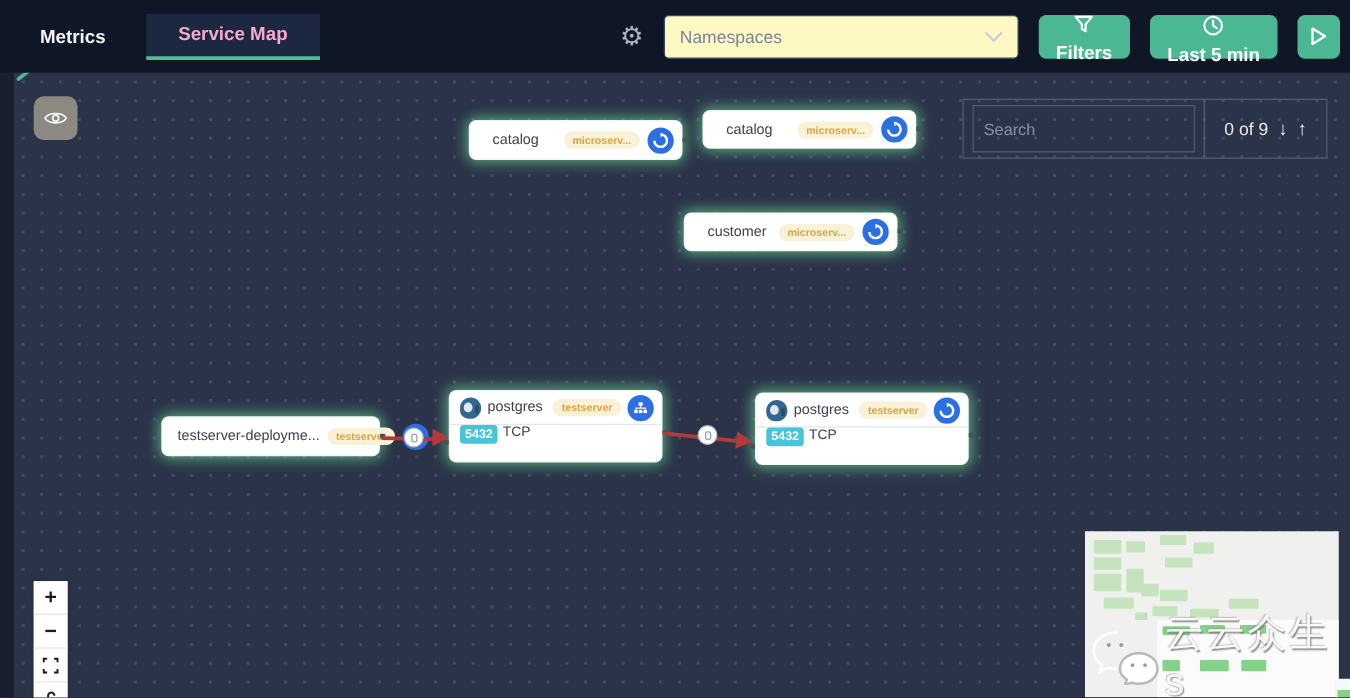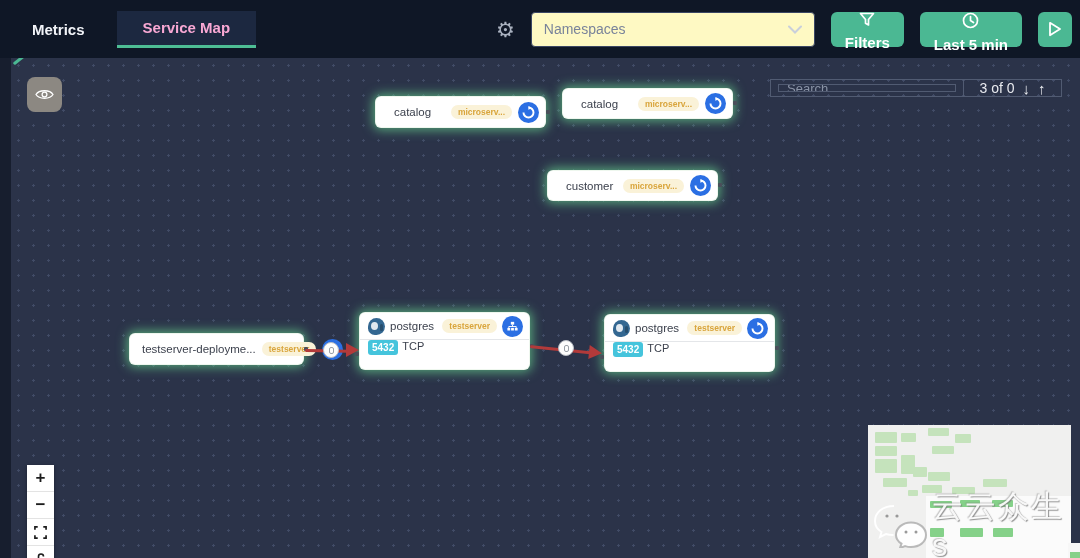--- a/index.html
+++ b/index.html
@@ -28,21 +28,21 @@
   .canvas { position:absolute; left:11px; top:58px; width:1069px; height:500px; background:#2b3349;
             background-image:radial-gradient(circle, #414b66 1.2px, transparent 1.3px);
             background-size:15px 15px; overflow:hidden; }
   .corner-mark { position:absolute; left:1px; top:0px; width:15px; height:3px; background:#4bb893;
                  transform:rotate(-38deg); border-radius:2px; }
 
   .eye-btn { position:absolute; left:16px; top:19px; width:35px; height:35px; background:#8c8882;
              border-radius:8px; display:flex; align-items:center; justify-content:center; cursor:pointer; }
 
   
-  .search-wrap { position:absolute; left:759px; top:21px; width:292px; height:18px;
+  .search-wrap { position:absolute; left:759px; top:21px; width:292px; height:48px;
                  border:1px solid #515b72; display:flex; align-items:stretch; }
   .search-input { width:178px; margin:4px 0 4px 7px; border:1px solid #515b72; background:transparent;
                   color:#dfe3ea; font-size:13px; padding:0 8px; outline:none; font-family:"Liberation Sans",sans-serif;}
   .search-input::placeholder { color:#8a93a6; }
   .search-count { border-left:1px solid #515b72; margin-left:7px; flex:1; display:flex; align-items:center;
                   justify-content:center; gap:8px; color:#e8eaef; font-size:14px; }
   .arrow-btn { color:#eceef2; font-size:15px; cursor:pointer; line-height:1; }
 
   
   .node { position:absolute; background:#fff; border-radius:5px;
@@ -152,21 +152,21 @@
       <svg width="19" height="13" viewBox="0 0 19 13">
           <path d="M1 6.5 C4 1.5 15 1.5 18 6.5 C15 11.5 4 11.5 1 6.5 Z" fill="none" stroke="#fff" stroke-width="1.3"></path>
           <circle cx="9.5" cy="6.5" r="2.4" fill="none" stroke="#fff" stroke-width="1.3"></circle>
         </svg>
     </span>
   </div>
 
   <div class="search-wrap">
     <input class="search-input" type="text" placeholder="Search" style="">
     <div class="search-count">
-      <span>3 of 0</span>
+      <span>0 of 9</span>
       <span class="arrow-btn">↓</span>
       <span class="arrow-btn">↑</span>
     </div>
   </div>
 
   <div class="node" style="left:365px; top:39px; width:169px; height:30px;">
     <div class="node-row">
       <span class="node-label">catalog</span>
       <span class="badge">microserv...</span>
       <span class="kicon">

